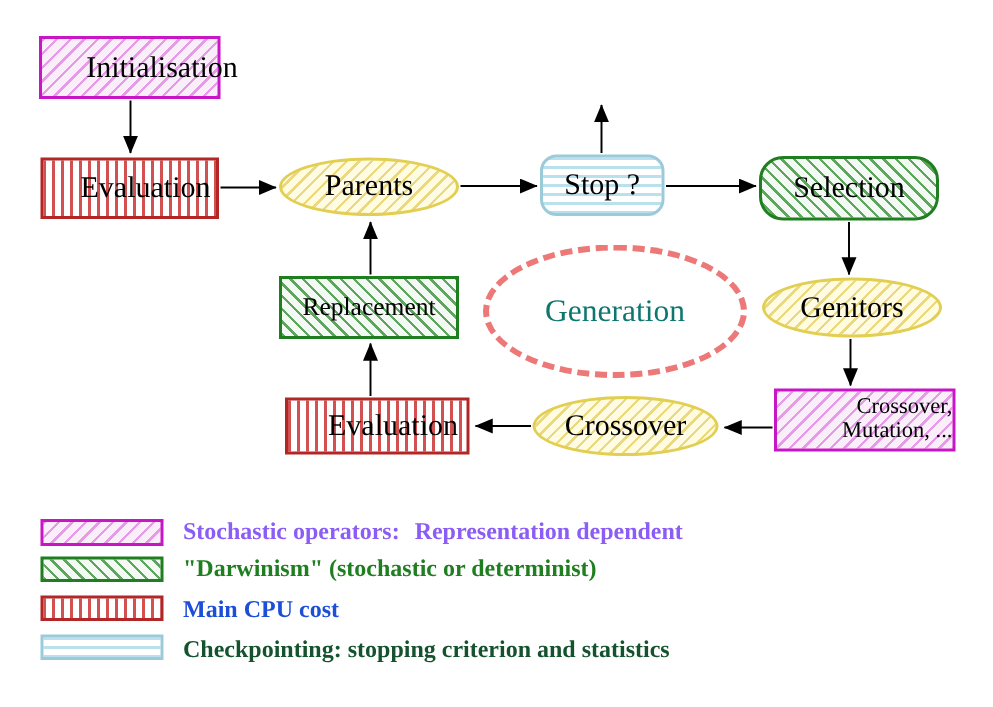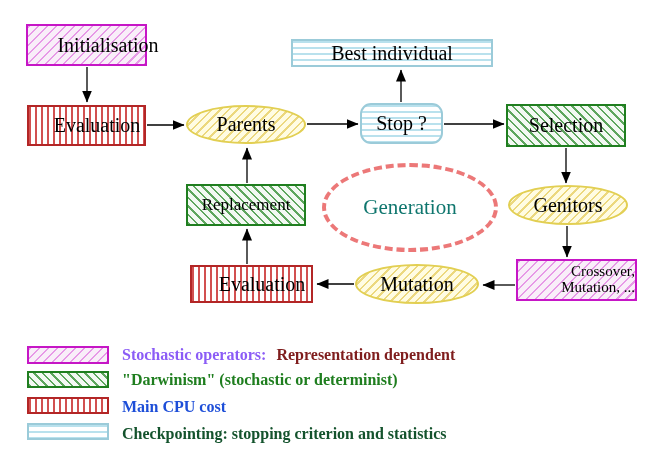--- a/index.html
+++ b/index.html
@@ -39,21 +39,21 @@
   .rounded{border-radius:11px;}
   .generation{
     position:absolute;display:flex;align-items:center;justify-content:center;
     border:4px dashed #ec7878;border-radius:50%;
     color:#0f766e;font-size:21px;
   }
   
   .sw{position:absolute;left:27px;width:82px;}
   .legend-text{position:absolute;left:122px;font-size:16px;font-weight:bold;white-space:nowrap;line-height:20px;}
   .t-magenta{color:#8b5cf6;}
-  .t-gold{color:#7f1d1d;margin-left:10px;}
+  .t-gold{color:#8b5cf6;margin-left:10px;}
   .t-green{color:#1f7e1f;}
   .t-red{color:#1d4ed8;font-family:Liberation Serif, serif;}
   .t-cyan{color:#14532d;}
   .small{font-size:15px;align-items:flex-end;}
   .mid{font-size:17px;}
 </style>
 </head>
 <body>
 
 <div class="stage">
@@ -86,39 +86,36 @@
   </div>
 
   <div class="node hatch-yellow" style="left:186px;top:105px;width:120px;height:39px;">
     <span>Parents</span>
   </div>
 
   <div class="node stripes-cyan rounded" style="left:360px;top:103px;width:83px;height:41px;">
     <span>Stop ?</span>
   </div>
 
-  <div class="node stripes-cyan" style="left:291px;top:39px;width:202px;height:28px;">
-    <span>Best individual</span>
-  </div>
 
-  <div class="node hatch-green" style="left:506px;top:104px;width:120px;height:43px;">
+  <div class="node hatch-green" style="left:506px;top:104px;width:120px;height:43px;border-radius:16px;">
     <span>Selection</span>
   </div>
 
   <div class="node hatch-yellow" style="left:508px;top:185px;width:120px;height:40px;">
     <span>Genitors</span>
   </div>
 
   <div class="node hatch-magenta small" style="left:516px;top:259px;width:121px;height:42px;flex-direction:column;">
     <span>Crossover,</span>
     <span>Mutation, ...</span>
   </div>
 
   <div class="node hatch-yellow" style="left:355px;top:264px;width:124px;height:40px;">
-    <span>Mutation</span>
+    <span>Crossover</span>
   </div>
 
   <div class="node stripes-red" style="left:190px;top:265px;width:123px;height:38px;">
     <span>Evaluation</span>
   </div>
 
   <div class="node hatch-green mid" style="left:186px;top:184px;width:120px;height:42px;">
     <span>Replacement</span>
   </div>
 

